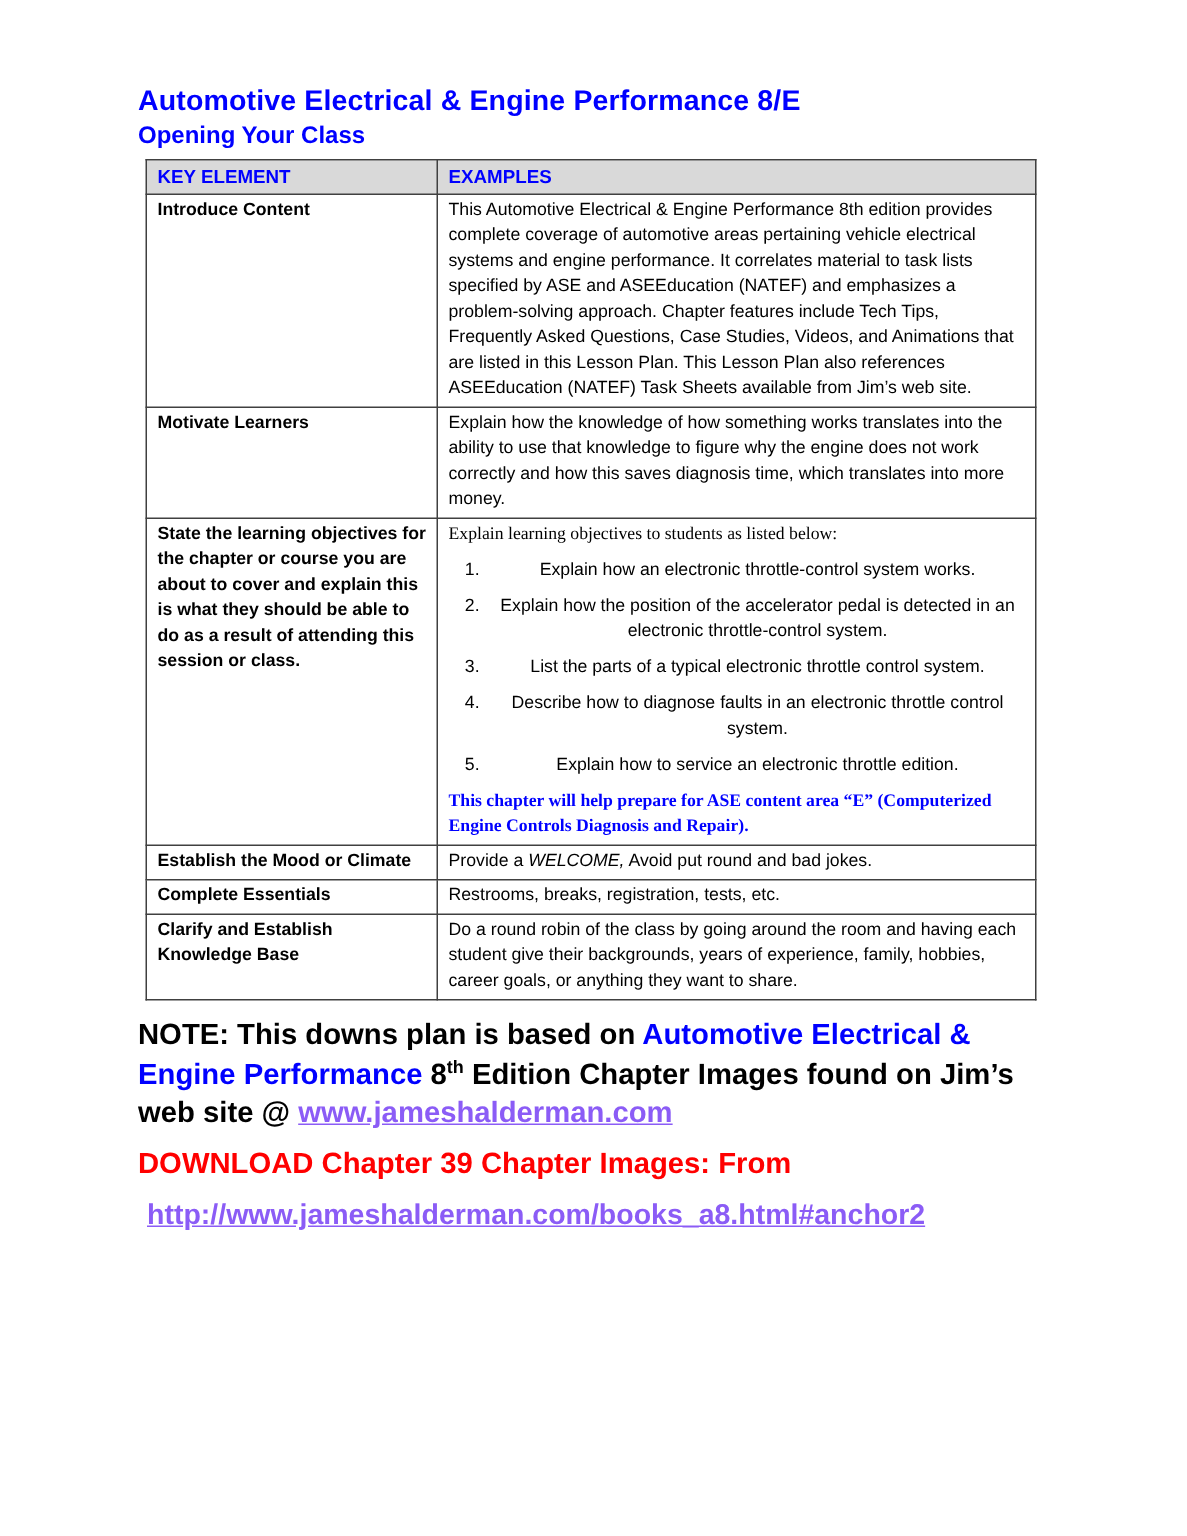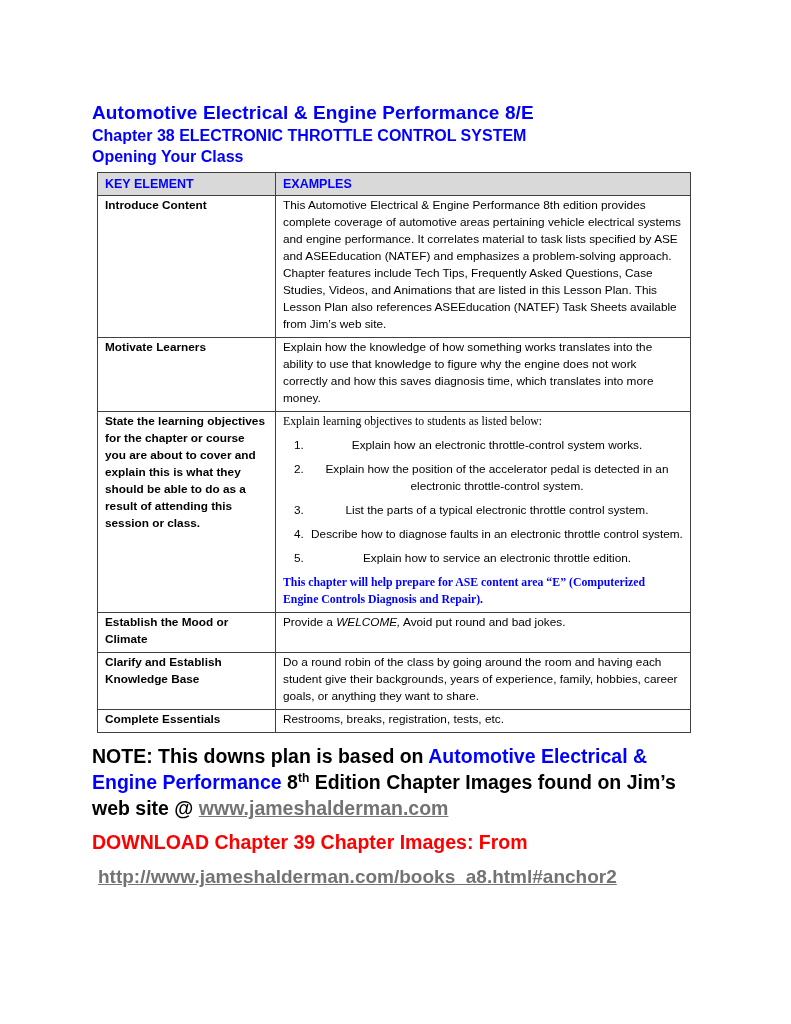--- a/index.html
+++ b/index.html
@@ -6,21 +6,21 @@
   html, body { margin: 0; padding: 0; background: #ffffff; }
   body {
     font-family: "Liberation Sans", "DejaVu Sans", sans-serif;
     color: #000000;
   }
   .page {
     position: relative;
     width: 791px;
     min-height: 1024px;
     background: #ffffff;
-    padding: 102px 95px 40px 92px;
+    padding: 57px 95px 40px 92px;
   }
 
   
   .title {
     color: #0000ff;
     font-size: 19px;
     font-weight: bold;
     margin: 0 0 3px 0;
     letter-spacing: 0.1px;
   }
@@ -52,21 +52,21 @@
     padding: 1px 7px 4px 7px;
   }
   table.lesson th {
     background: #d9d9d9;
     color: #0000ff;
     font-size: 12.5px;
     font-weight: bold;
     padding-top: 2px;
     padding-bottom: 2px;
   }
-  th.col-key { width: 178px; }
+  th.col-key { width: 194px; }
   td.key-cell { font-weight: bold; }
   td.example-cell p { margin: 0; font-family: Liberation Serif, serif; }
   td.example-cell p.intro { margin: 0 0 7px 0; }
   ol.objectives {
     margin: 0 0 7px 0;
     padding-left: 24px;
     text-align: center;
   }
   ol.objectives li {
     margin: 0 0 7px 0;
@@ -81,21 +81,21 @@
   
   .note-block {
     margin: 10px 0 0 0;
     font-size: 19.5px;
     font-weight: bold;
     line-height: 1.34;
     width: 612px;
   }
   .blue-text { color: #0000ff; }
   a.note-link, a.download-link {
-    color: #737373;
+    color: #8b5cf6;
     text-decoration: underline;
     font-weight: bold;
     cursor: pointer;
   }
   sup.edition-sup { font-size: 12px; }
   .download-label {
     color: #ff0000;
     font-size: 19.5px;
     font-weight: bold;
     margin: 10px 0 0 0;
@@ -105,21 +105,20 @@
     font-weight: bold;
     margin: 12px 0 0 6px;
   }
 </style>
 </head>
 <body>
 
 <div class="page">
 
   <h1 class="title">Automotive Electrical &amp; Engine Performance 8/E</h1>
-  <h2 class="chapter">Chapter 38 ELECTRONIC THROTTLE CONTROL SYSTEM</h2>
   <h3 class="section">Opening Your Class</h3>
 
   <table class="lesson">
     <thead>
       <tr>
         <th class="col-key">KEY ELEMENT</th>
         <th class="col-examples">EXAMPLES</th>
       </tr>
     </thead>
     <tbody>
@@ -145,26 +144,26 @@
           <p class="ase-note">This chapter will help prepare for ASE content area “E” (Computerized Engine Controls Diagnosis and Repair).</p>
         </td>
       </tr>
       <tr>
         <td class="key-cell">Establish the Mood or Climate</td>
         <td class="example-cell">
           <span>Provide a </span><span class="italic">WELCOME,</span><span> Avoid put round and bad jokes.</span>
         </td>
       </tr>
       <tr>
+        <td class="key-cell">Complete Essentials</td>
+        <td class="example-cell">Restrooms, breaks, registration, tests, etc.</td>
+      </tr>
+      <tr>
         <td class="key-cell">Clarify and Establish Knowledge Base</td>
         <td class="example-cell">Do a round robin of the class by going around the room and having each student give their backgrounds, years of experience, family, hobbies, career goals, or anything they want to share.</td>
-      </tr>
-      <tr>
-        <td class="key-cell">Complete Essentials</td>
-        <td class="example-cell">Restrooms, breaks, registration, tests, etc.</td>
       </tr>
     </tbody>
   </table>
 
   <p class="note-block"><span>NOTE: This downs plan is based on </span><span class="blue-text">Automotive Electrical &amp; Engine Performance</span><span> 8</span><sup class="edition-sup">th</sup><span> Edition Chapter Images found on Jim’s web site @ </span><a class="note-link">www.jameshalderman.com</a></p>
 
   <p class="download-label">DOWNLOAD Chapter 39 Chapter Images: From</p>
 
   <p class="download-url"><a class="download-link">http://www.jameshalderman.com/books_a8.html#anchor2</a></p>
 

